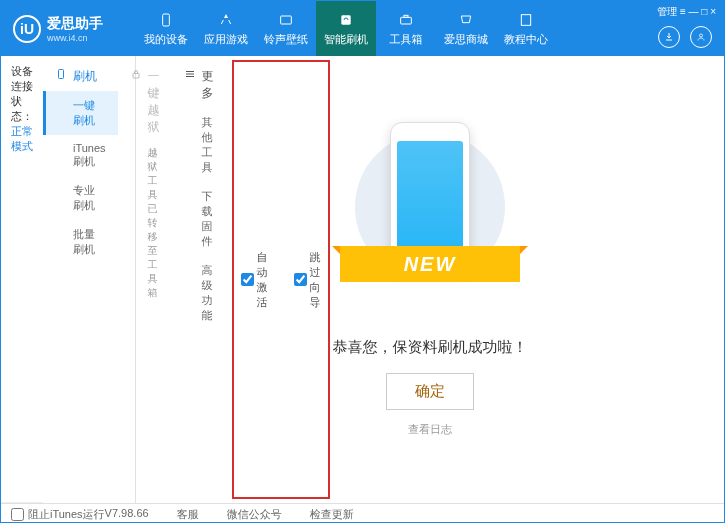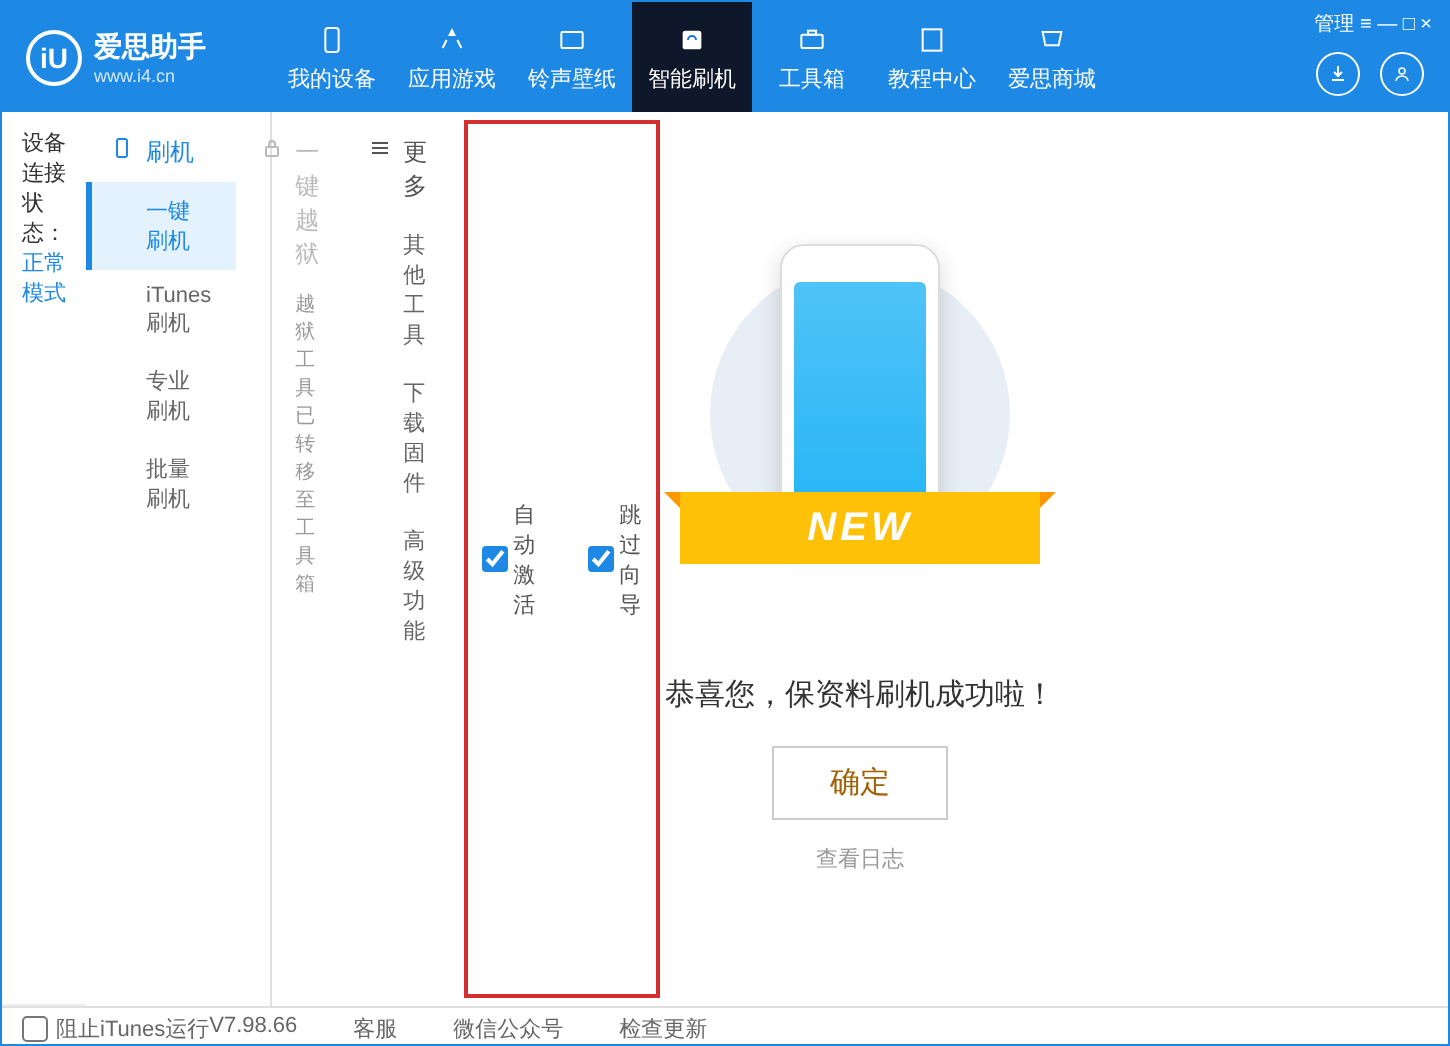--- a/index.html
+++ b/index.html
@@ -4,21 +4,21 @@
 <style>
 *{margin:0;padding:0;box-sizing:border-box;font-family:"Microsoft YaHei",Arial,sans-serif}
 body{background:#fff;width:725px;height:523px;overflow:hidden;border:1px solid #1e88e5}
 .header{height:55px;background:#1e88e5;display:flex;align-items:center;color:#fff;position:relative}
 .logo-area{display:flex;align-items:flex-end;padding:0 12px;width:135px}
 .logo-circle{width:28px;height:28px;border:2px solid #fff;border-radius:50%;display:flex;align-items:center;justify-content:center;font-weight:bold;font-size:14px;margin-right:6px}
 .logo-text{font-size:14px;font-weight:bold}
 .logo-sub{font-size:9px;opacity:.8}
 .nav{display:flex;height:100%}
 .nav-item{width:60px;display:flex;flex-direction:column;align-items:center;justify-content:center;font-size:11px;cursor:pointer;gap:3px}
-.nav-item.active{background:#0f172a}
+.nav-item.active{background:#0f766e}
 .nav-ico{width:18px;height:18px;display:flex;align-items:center;justify-content:center}
 .header-right{position:absolute;right:8px;top:4px;display:flex;gap:8px;font-size:10px;align-items:center}
 .header-circles{position:absolute;right:12px;bottom:8px;display:flex;gap:10px}
 .circle-btn{width:22px;height:22px;border:1.5px solid #fff;border-radius:50%;display:flex;align-items:center;justify-content:center;cursor:pointer}
 .body{display:flex;height:447px}
 .sidebar{width:135px;border-right:1px solid #e0e0e0;font-size:12px;display:flex;}
 .conn-status{padding:8px 10px;font-size:11px;color:#333;border-bottom:1px solid #eee}
 .conn-status .mode{color:#1e88e5}
 .side-section{padding:6px 0}
 .side-head{display:flex;align-items:flex-start;padding:6px 12px;color:#555;gap:6px}
@@ -100,32 +100,32 @@
           <svg viewBox="0 0 24 24" width="16" height="16">
             <rect x="4" y="8" width="16" height="10" rx="1" fill="none" stroke="#fff" stroke-width="1.5"></rect>
             <rect x="9" y="5" width="6" height="3" fill="none" stroke="#fff" stroke-width="1.5"></rect>
           </svg>
         </span>
         <span>工具箱</span>
       </div>
     <div class="nav-item">
         <span class="nav-ico">
           <svg viewBox="0 0 24 24" width="16" height="16">
+            <path d="M5 6h14l-2 10H7z" fill="none" stroke="#fff" stroke-width="1.5"></path>
+          </svg>
+        </span>
+        <span>爱思商城</span>
+      </div>
+    <div class="nav-item">
+        <span class="nav-ico">
+          <svg viewBox="0 0 24 24" width="16" height="16">
             <rect x="5" y="4" width="14" height="16" fill="none" stroke="#fff" stroke-width="1.5"></rect>
           </svg>
         </span>
         <span>教程中心</span>
-      </div>
-    <div class="nav-item">
-        <span class="nav-ico">
-          <svg viewBox="0 0 24 24" width="16" height="16">
-            <path d="M5 6h14l-2 10H7z" fill="none" stroke="#fff" stroke-width="1.5"></path>
-          </svg>
-        </span>
-        <span>爱思商城</span>
       </div>
   </div>
   <div class="header-right">管理 ≡ — □ ×</div>
   <div class="header-circles">
     <div class="circle-btn">
         <svg viewBox="0 0 24 24" width="12" height="12">
           <path d="M12 4v10m-4-4l4 4 4-4M6 18h12" stroke="#fff" stroke-width="2" fill="none"></path>
         </svg>
       </div>
     <div class="circle-btn">

